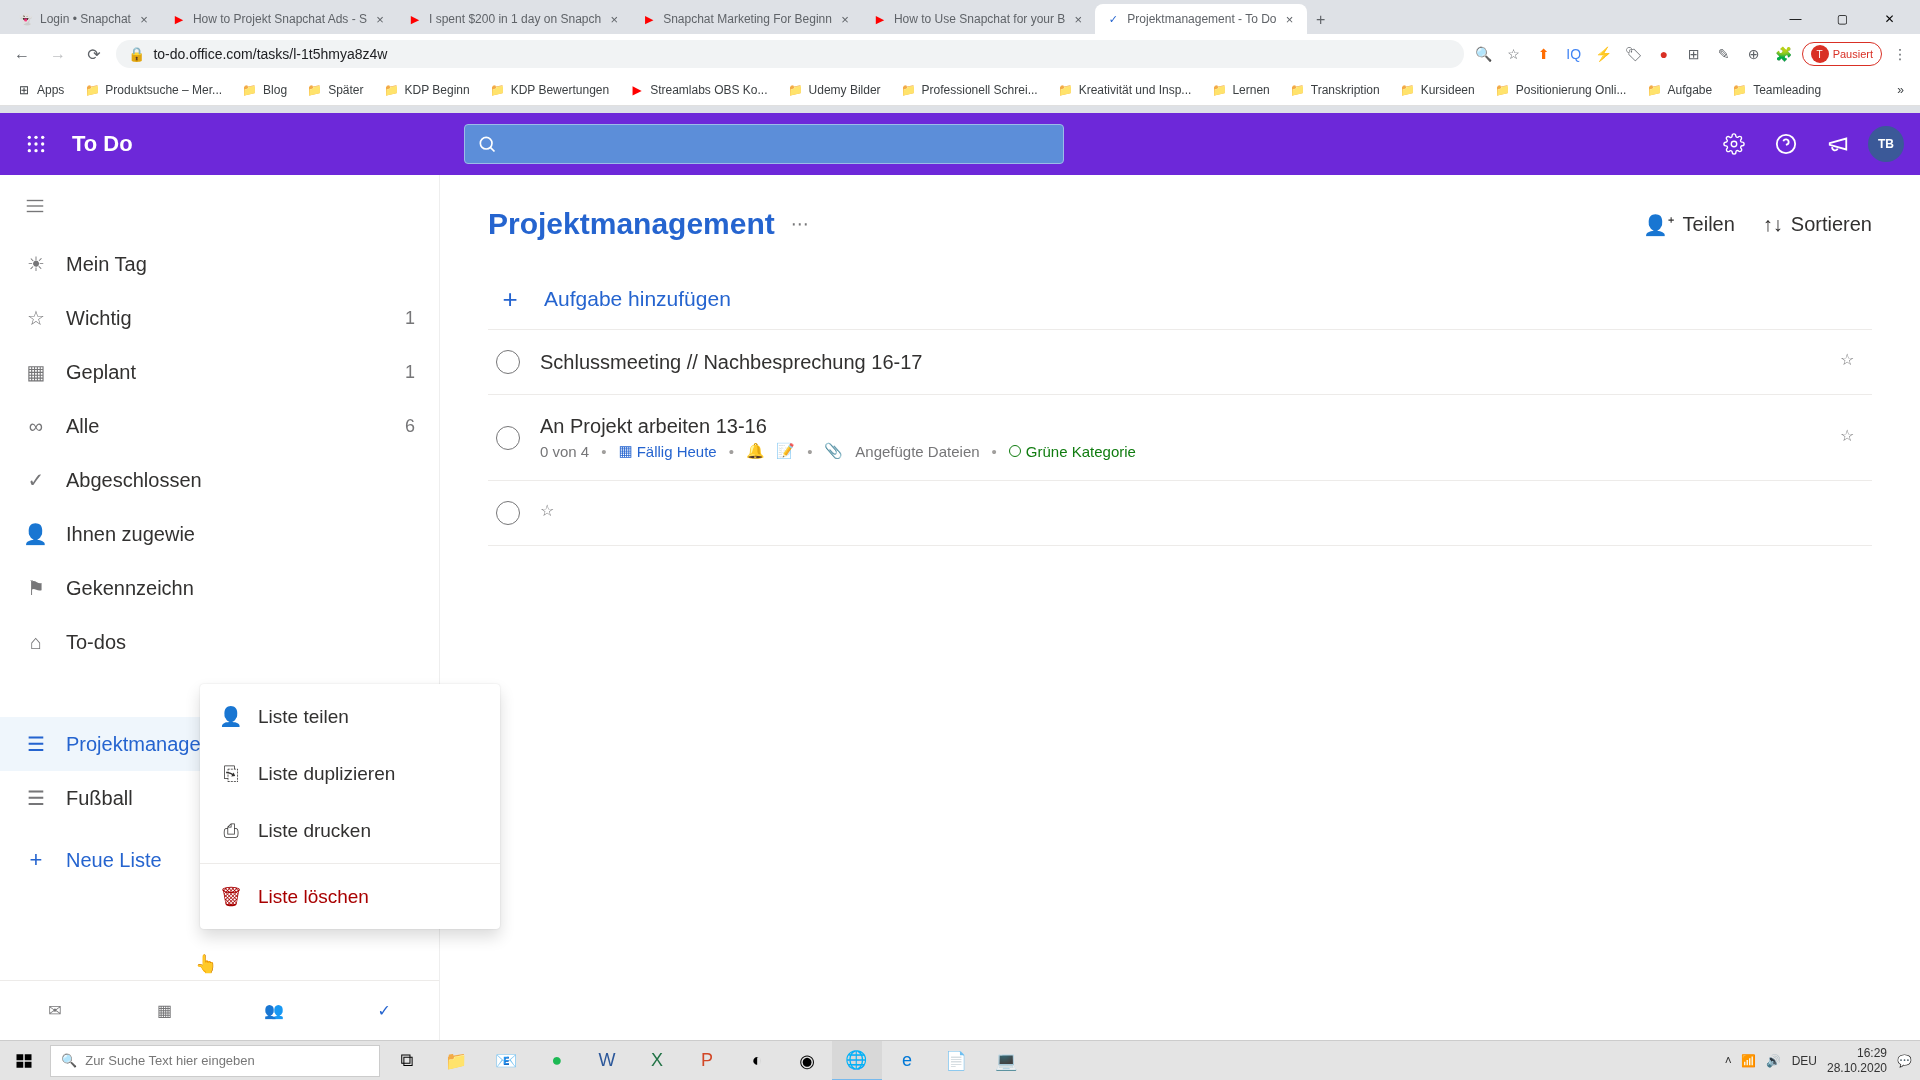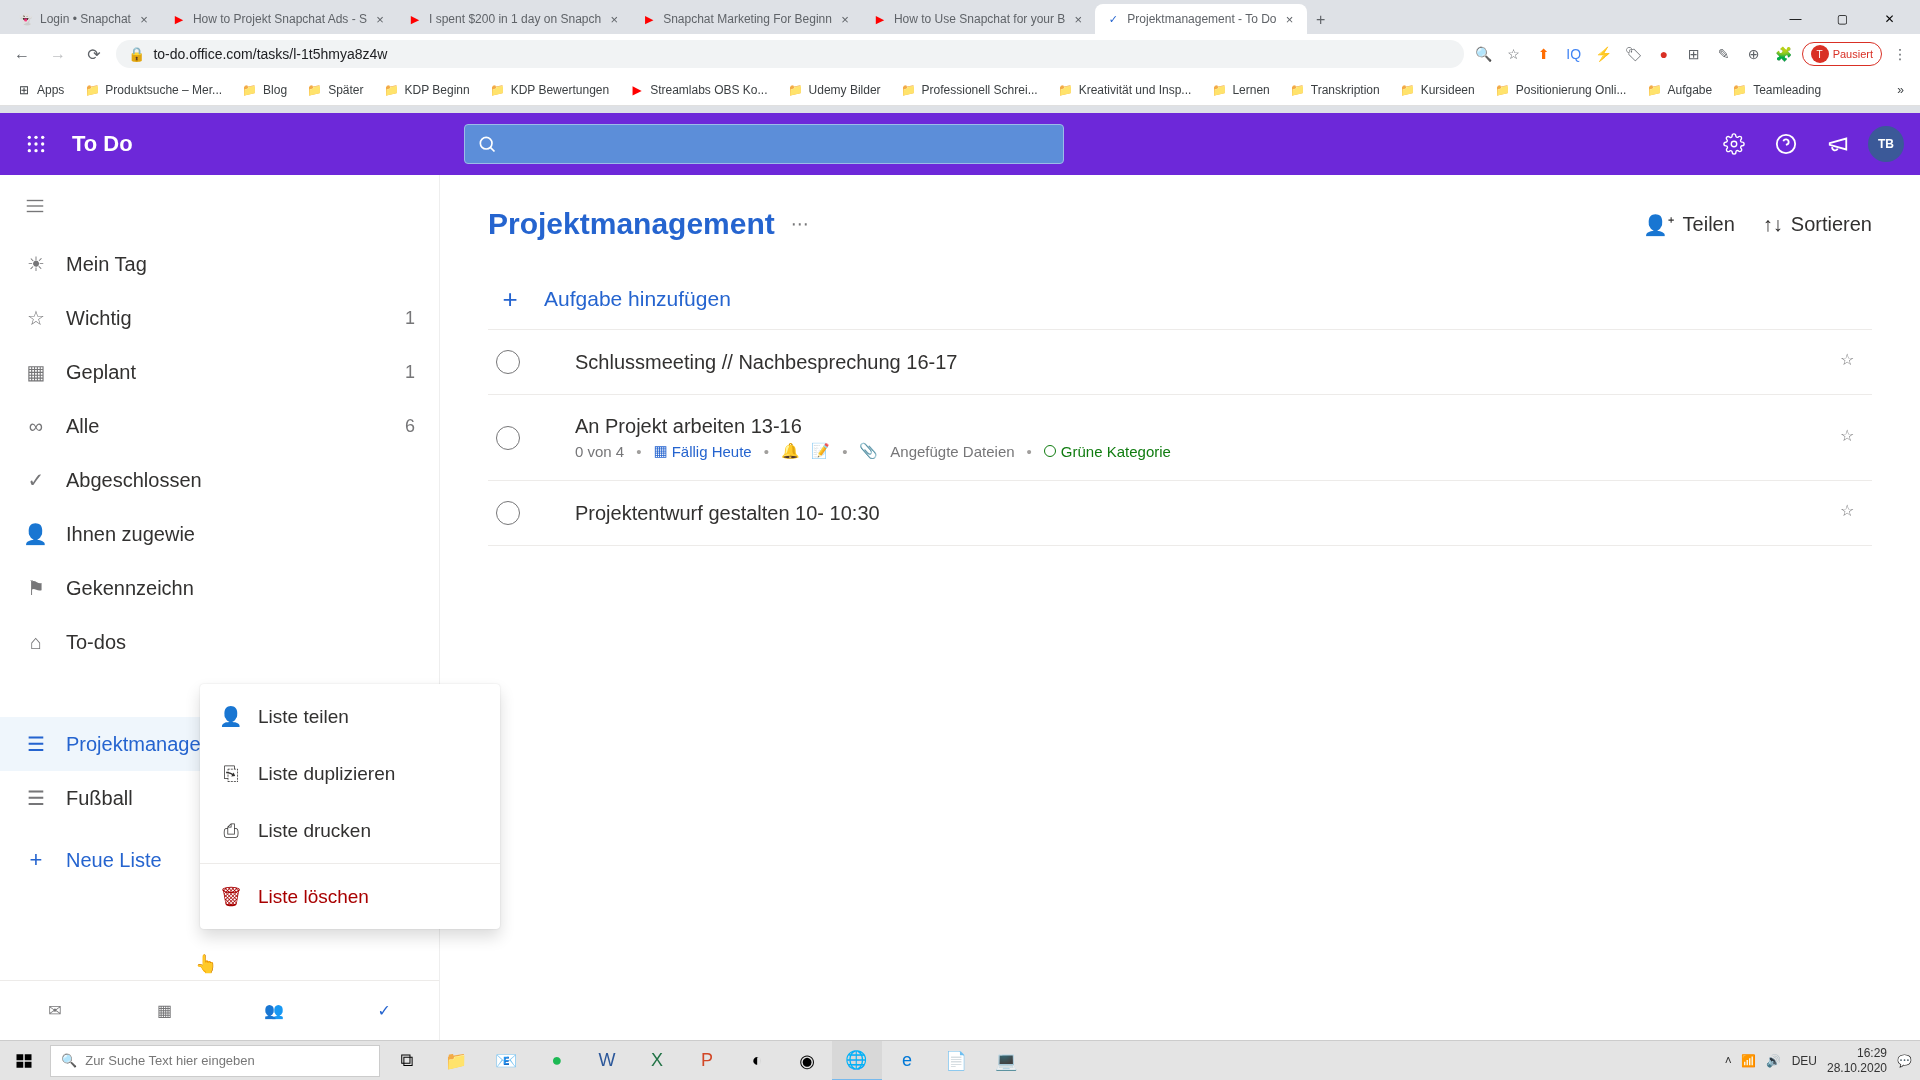--- a/index.html
+++ b/index.html
@@ -70,21 +70,21 @@
 .main { flex: 1; padding: 32px 48px; background: #fff; overflow-y: auto; }
 .list-header { display: flex; align-items: center; gap: 16px; margin-bottom: 28px; }
 .list-title { font-size: 30px; font-weight: 600; color: #2564cf; }
 .list-menu { color: #767678; font-size: 18px; }
 .list-actions { margin-left: auto; display:flex; gap: 28px; }
 .list-action { display:flex; align-items:center; gap:8px; font-size: 20px; color: #323130; }
 .add-task-row { display: flex; align-items: center; gap: 20px; padding: 16px 8px; font-size: 21px; color: #2564cf; border-bottom: 1px solid #edebe9; }
 .plus-big { width: 28px; height: 28px; display:flex; align-items:center; justify-content:center; color: #2564cf; font-size: 26px; }
 .task-row { display: flex; align-items: center; gap: 20px; padding: 20px 8px; border-bottom: 1px solid #edebe9; }
 .task-circle { width: 24px; height: 24px; border: 1.5px solid #767678; border-radius: 50%; flex-shrink: 0; }
-.task-body { flex: 1; margin-left: 35px; }
+.task-body { flex: 1; }
 .task-title { font-size: 20px; color: #323130; }
 .task-meta { display:flex; gap: 12px; font-size: 15px; color: #767678; margin-top: 4px; align-items:center; }
 .task-meta .due { color: #2564cf; display:flex; align-items:center; gap:4px; }
 .task-meta .cat { color: #107c10; display:flex; align-items:center; gap:5px; }
 .cat-dot { width: 12px; height: 12px; border:1px solid #107c10; border-radius:50%; }
 .task-meta .dot { color: #a19f9d; }
 .star { width: 24px; height: 24px; color: #767678; flex-shrink:0; }
 
 
 .taskbar { position: fixed; bottom: 0; left: 0; right: 0; height: 40px; background: #e4e4e4; border-top: 1px solid #ccc; display:flex; align-items:center; }
@@ -431,23 +431,20 @@
               <span class="cat-dot"></span>
               <span>Grüne Kategorie</span>
             </span>
         </div>
       </div>
       <div class="star">☆</div>
     </div>
 
     <div class="task-row">
       <div class="task-circle"></div>
-      <div class="task-body">
-        <div class="task-title">Projektentwurf gestalten 10- 10:30</div>
-      </div>
       <div class="star">☆</div>
     </div>
   </div>
 </div>
 
 <div class="taskbar">
   <div class="tb-win">
       <svg width="18" height="18" viewBox="0 0 24 24" fill="#000">
         <rect x="2" y="3" width="9" height="8"></rect>
         <rect x="13" y="3" width="9" height="8"></rect>

